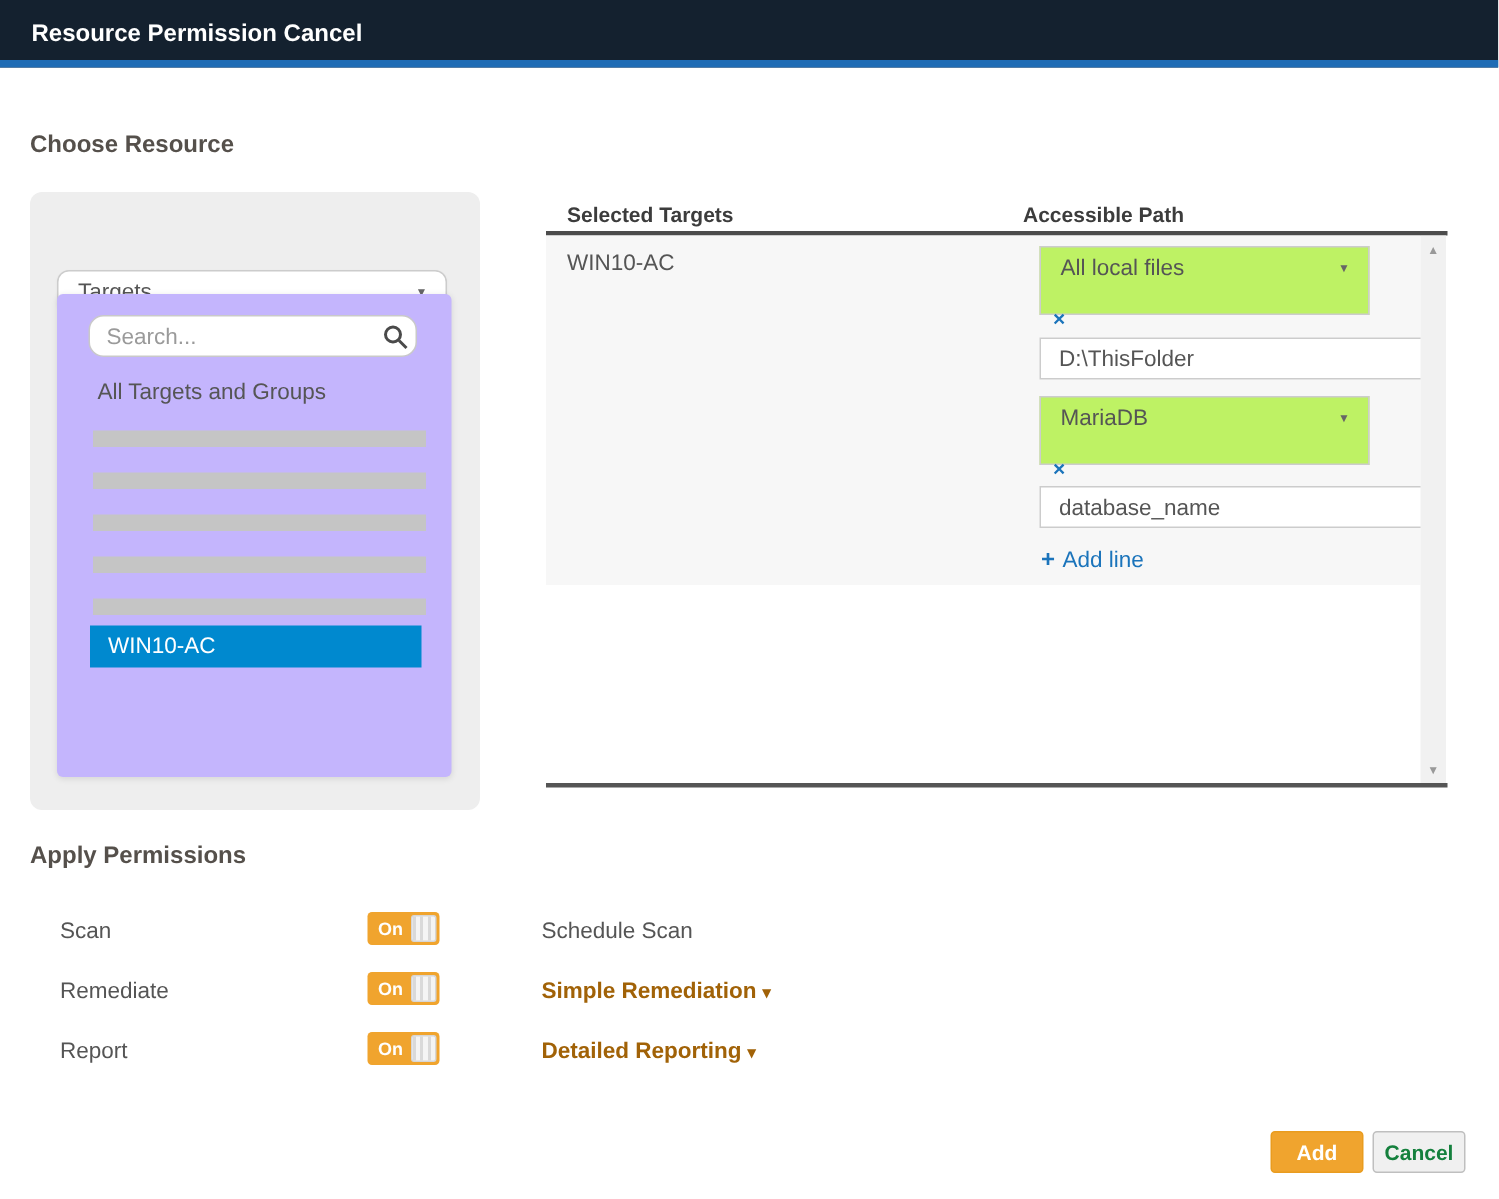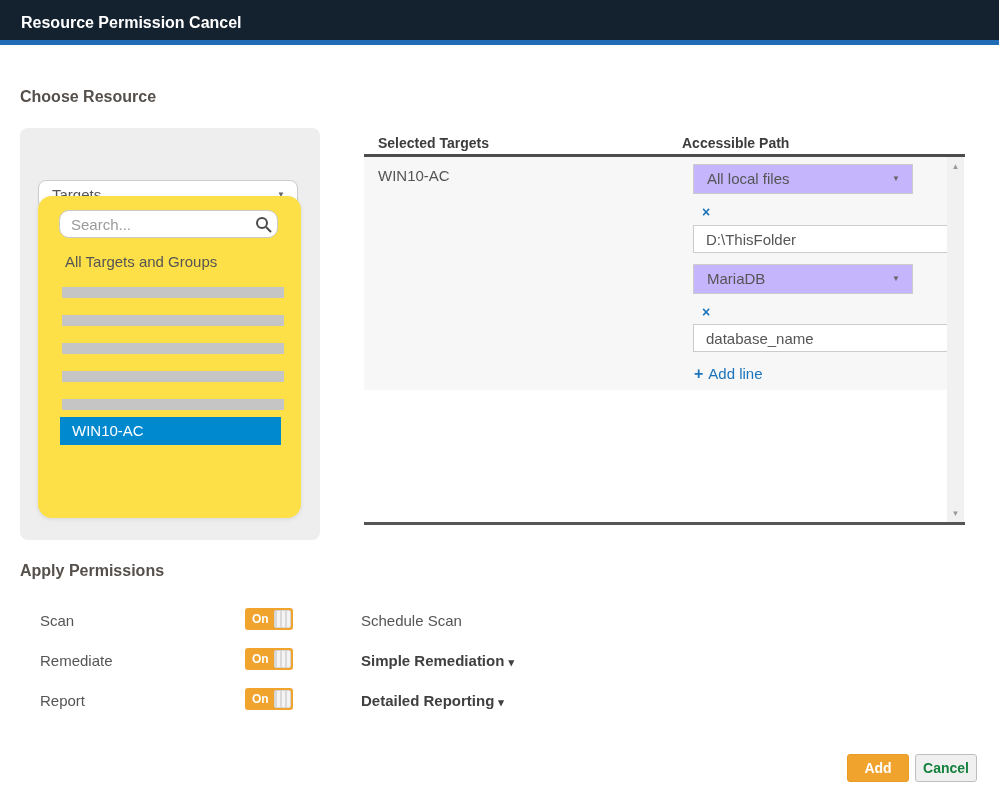--- a/index.html
+++ b/index.html
@@ -20,21 +20,21 @@
   
   .res-panel { position:absolute; left:20px; top:128px; width:300px; height:412px;
                background:#eeeeee; border-radius:8px; }
   .type-select { position:absolute; left:38px; top:148px; width:260px; height:29px;
                  background:#fff; border:1px solid #ccc; border-radius:8px;
                  font-size:15px; color:#555; line-height:27px; padding-left:13px;
                  box-shadow:0 1px 2px rgba(0,0,0,.05); cursor:pointer;margin-top:32px; }
   .type-select .caret, .w-select .caret { position:absolute; right:12px; top:0;
                  line-height:27px; font-size:8px; color:#666; }
   .inner-panel { position:absolute; left:38px; top:196px; width:263px; height:322px;
-                 background:#fde047; border-radius:14px; box-shadow:0 1px 4px rgba(0,0,0,.10); }
+                 background:#c4b5fd; border-radius:4px; box-shadow:0 1px 4px rgba(0,0,0,.10); }
   .search-box { position:absolute; left:21px; top:14px; width:219px; height:28px;
                 border:1px solid #c9c9c9; border-radius:10px; background:#fff;
                 font-family:"Liberation Sans", sans-serif;
                 font-size:15px; color:#555; padding:0 32px 0 11px; outline:none; }
   .search-box::placeholder { color:#9a9a9a; }
   .search-icon { position:absolute; left:217px; top:20px; width:17px; height:17px; cursor:pointer; }
   .list-heading { position:absolute; left:27px; top:57px; font-size:15px; color:#555; }
   .ph-bar { position:absolute; left:24px; width:222px; height:11px; background:#c5c5c5; }
   .sel-item { position:absolute; left:22px; top:221px; width:221px; height:28px;
               background:#0089cf; color:#fff; font-size:15px; line-height:28px;
@@ -42,39 +42,39 @@
 
   
   .col-hdr { position:absolute; top:135px; font-size:14px; font-weight:bold; color:#3c3c3c; }
   #col-hdr-1 { left:378px; }
   #col-hdr-2 { left:682px; }
   .top-rule    { position:absolute; left:364px; top:154px; width:601px; height:3px; background:#4c4c4c; }
   .bottom-rule { position:absolute; left:364px; top:522px; width:601px; height:3px; background:#555; }
   .row-area { position:absolute; left:364px; top:157px; width:583px; height:233px; background:#f7f7f7; }
   .row-target { position:absolute; left:378px; top:167px; font-size:15px; color:#555; }
 
-  .w-select { position:absolute; left:693px; width:220px; height:30px; background:#c4b5fd;
+  .w-select { position:absolute; left:693px; width:220px; height:46px; background:#bef264;
               border:1px solid #ccc; font-size:15px; color:#555; line-height:28px;
               padding-left:13px; cursor:pointer; }
   .w-input  { position:absolute; left:693px; width:256px; height:28px; background:#fff;
               border:1px solid #ccc; font-size:15px; color:#555; padding:0 10px 0 12px;
               font-family:"Liberation Sans", sans-serif; outline:none; }
   .remove-x { position:absolute; left:702px; width:14px; height:14px; color:#1b74bb;
               font-size:14px; font-weight:bold; line-height:14px; cursor:pointer; }
   .add-line { position:absolute; left:694px; top:365px; color:#1b74bb; font-size:15px; cursor:pointer; }
   .add-line .plus { font-weight:bold; font-size:16px; margin-right:5px; }
 
   .scrollbar { position:absolute; left:947px; top:157px; width:17px; height:366px; background:#f1f1f1; }
   .scroll-arrow { position:absolute; left:0; width:17px; text-align:center; font-size:8px; color:#999; cursor:pointer; }
   .scroll-arrow.up { top:5px; } .scroll-arrow.down { bottom:5px; }
 
   
   .perm-label { position:absolute; left:40px; font-size:15px; color:#555; }
   .perm-opt   { position:absolute; left:361px; font-size:15px; color:#555; }
-  .perm-opt.bold { font-weight:bold; color:#404040; cursor:pointer;text-align:right; }
+  .perm-opt.bold { font-weight:bold; color:#a16207; cursor:pointer;text-align:right; }
   .perm-opt .dd-caret { font-size:11px; margin-left:4px; }
   .toggle { position:absolute; left:245px; width:48px; height:22px; background:#f0a42e;
             border-radius:3px; cursor:pointer; }
   .toggle .on { position:absolute; left:7px; top:0; line-height:22px; color:#fff;
                 font-size:12px; font-weight:bold; }
   .toggle .knob { position:absolute; right:2px; top:2px; width:17px; height:18px;
                   background:#f4f4f4; border:1px solid #d6d6d6; border-radius:2px;
                   background-image:repeating-linear-gradient(90deg,#d9d9d9 0 2px,#f4f4f4 2px 5px); }
 
   

